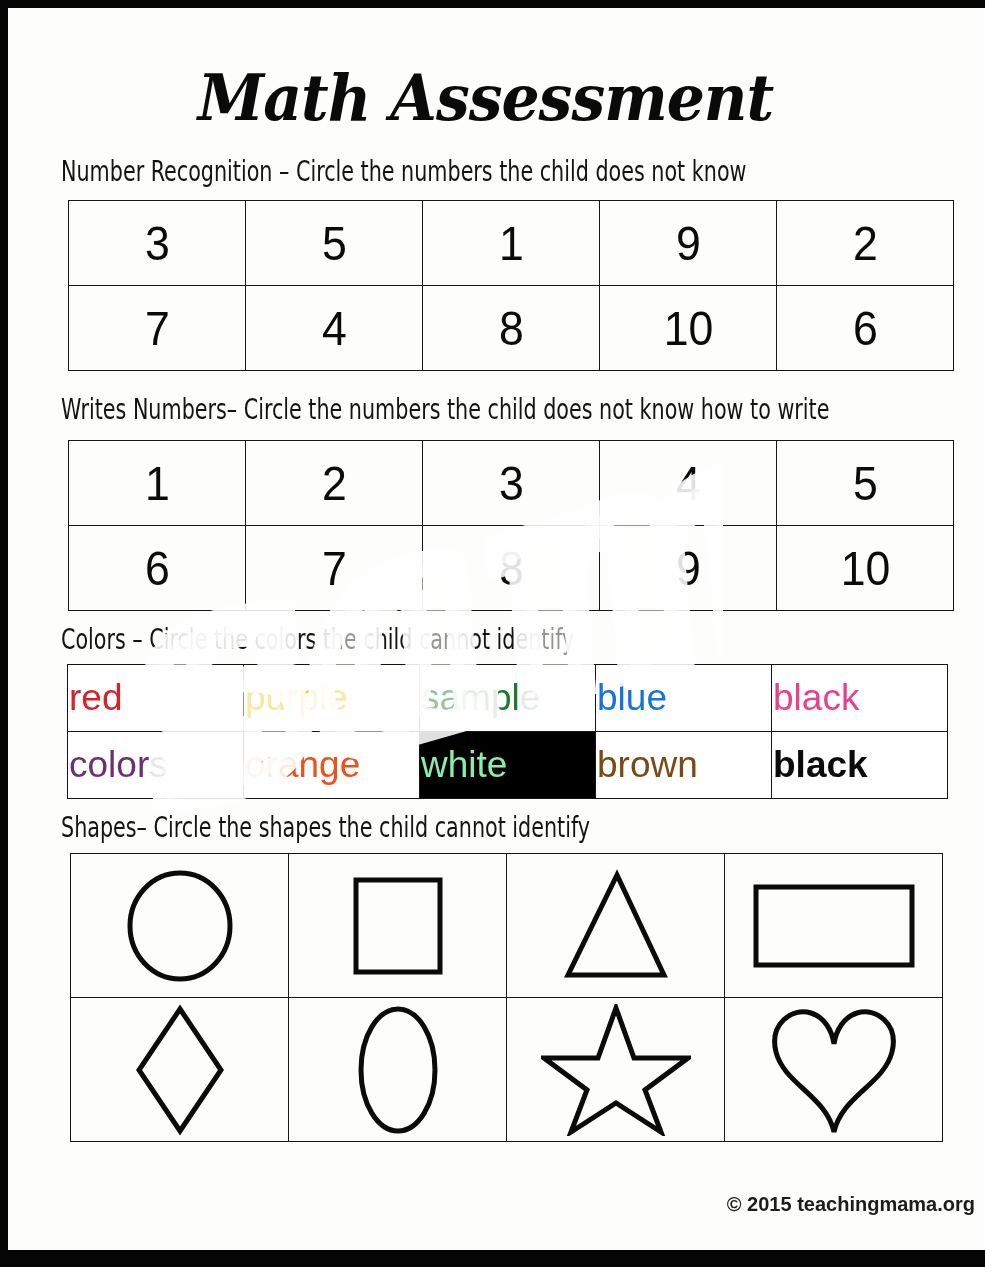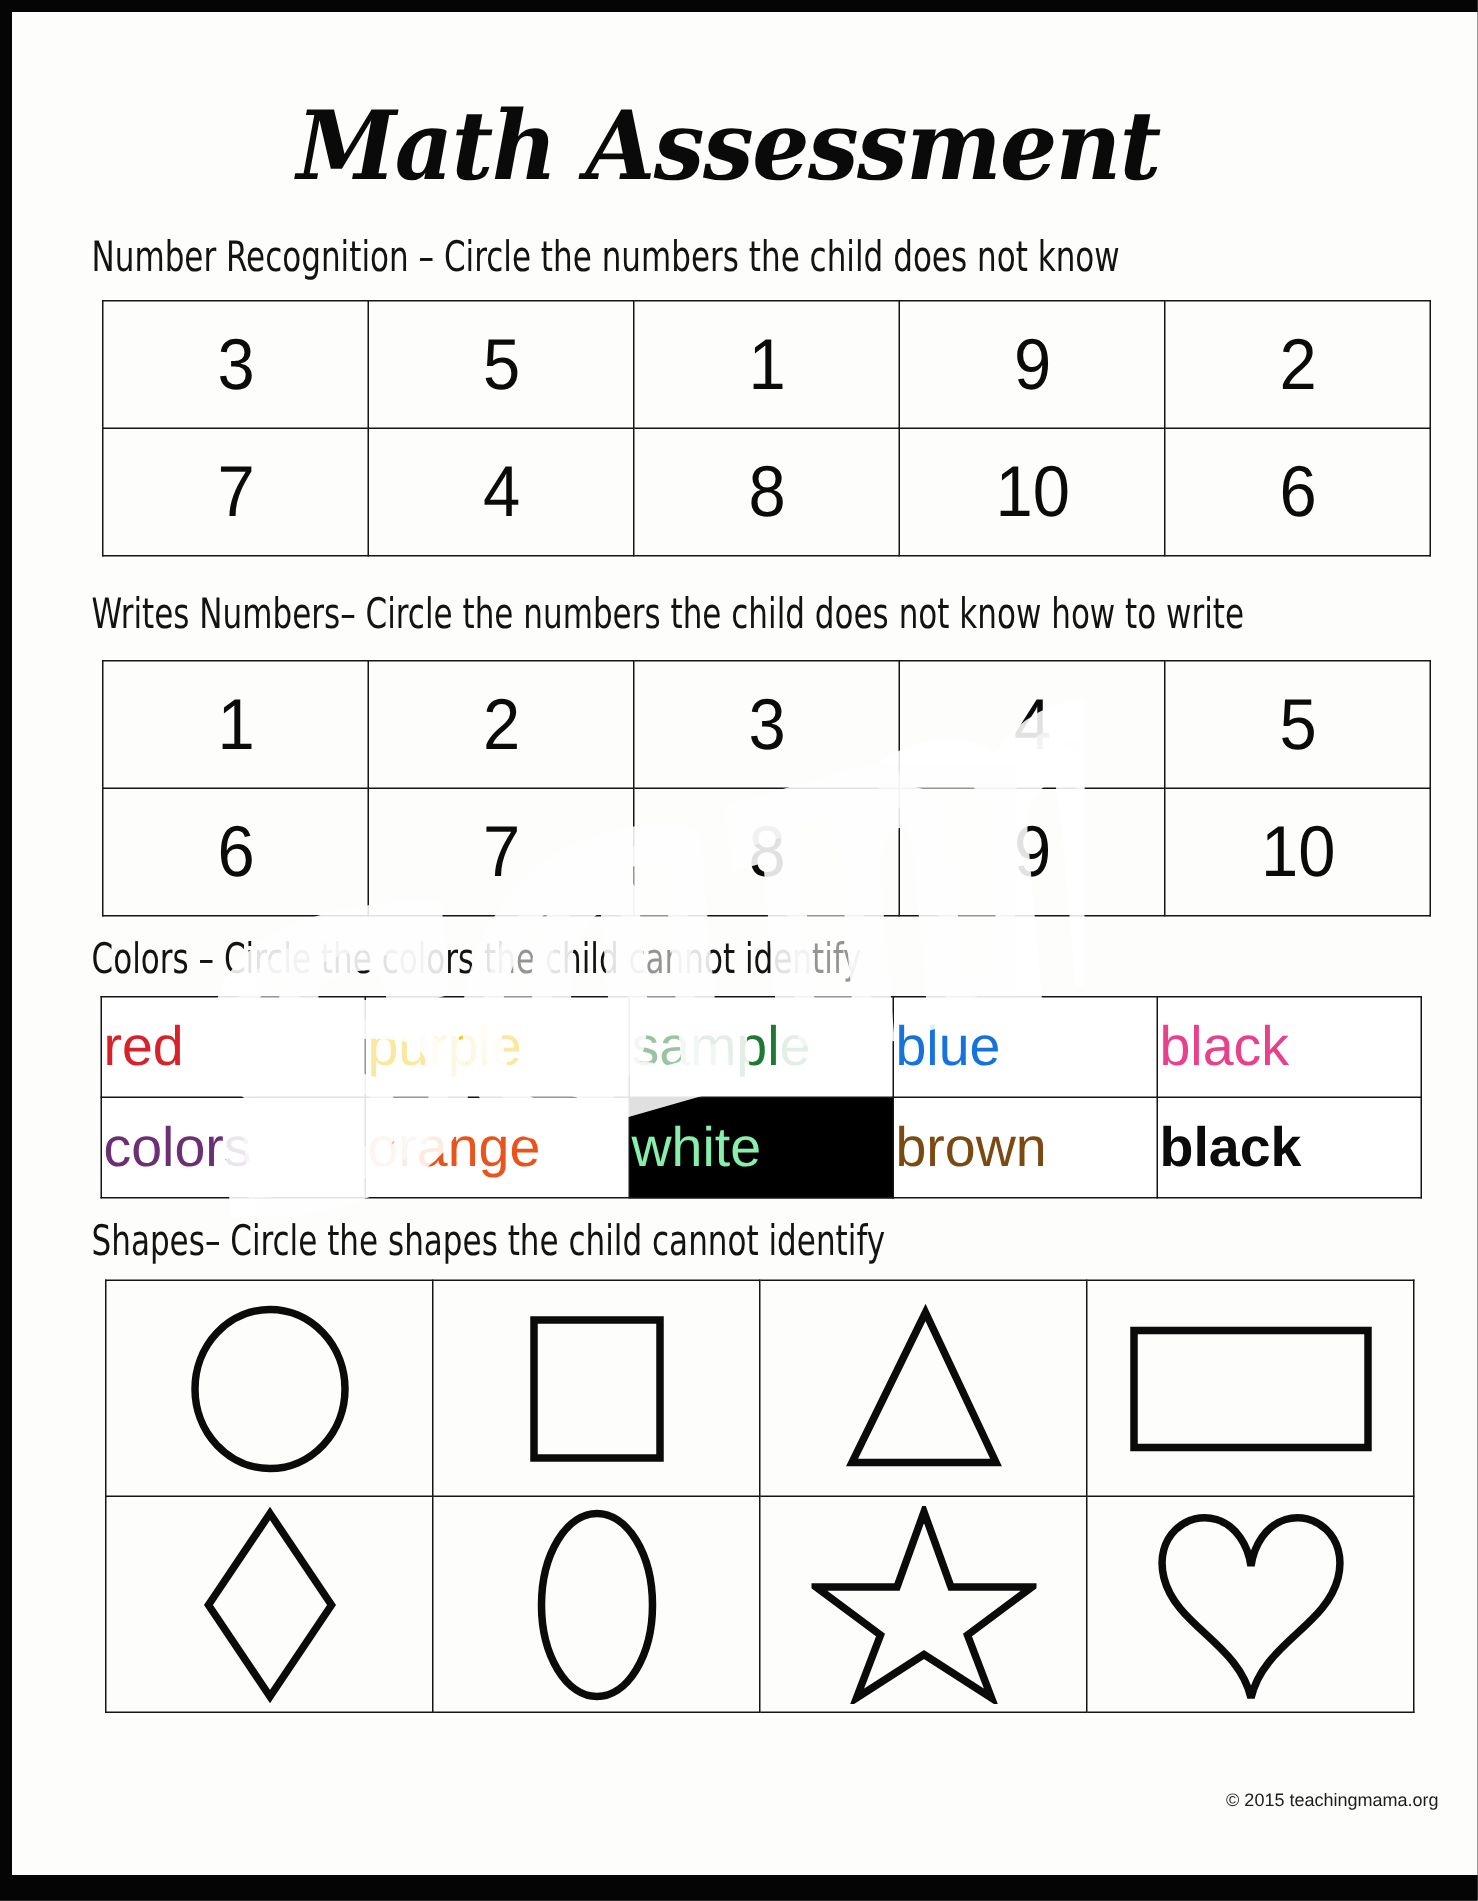--- a/index.html
+++ b/index.html
@@ -74,23 +74,23 @@
     border:1px solid #151515;
     width:217px;height:143px;
     text-align:center;vertical-align:middle;
     padding:0;
   }
   #shapetable svg{display:block;margin:0 auto;}
   .shp{fill:none;stroke:#0b0b0b;stroke-width:5;stroke-linejoin:miter;}
 
   
   #footer{
-    position:absolute;right:42px;top:1185px;
-    font-family:"Liberation Sans", sans-serif;
-    font-size:12px;color:#1c1c1c;white-space:nowrap;
+    position:absolute;right:26px;top:1185px;
+    font-family:"Liberation Sans", sans-serif;
+    font-size:20px;color:#1c1c1c;white-space:nowrap;font-weight:bold;
   }
 
   
   #watermark{
     position:absolute;left:95px;top:340px;
     width:620px;height:520px;
     pointer-events:none;
   }
   #watermark text{
     font-family:"DejaVu Serif", serif;

